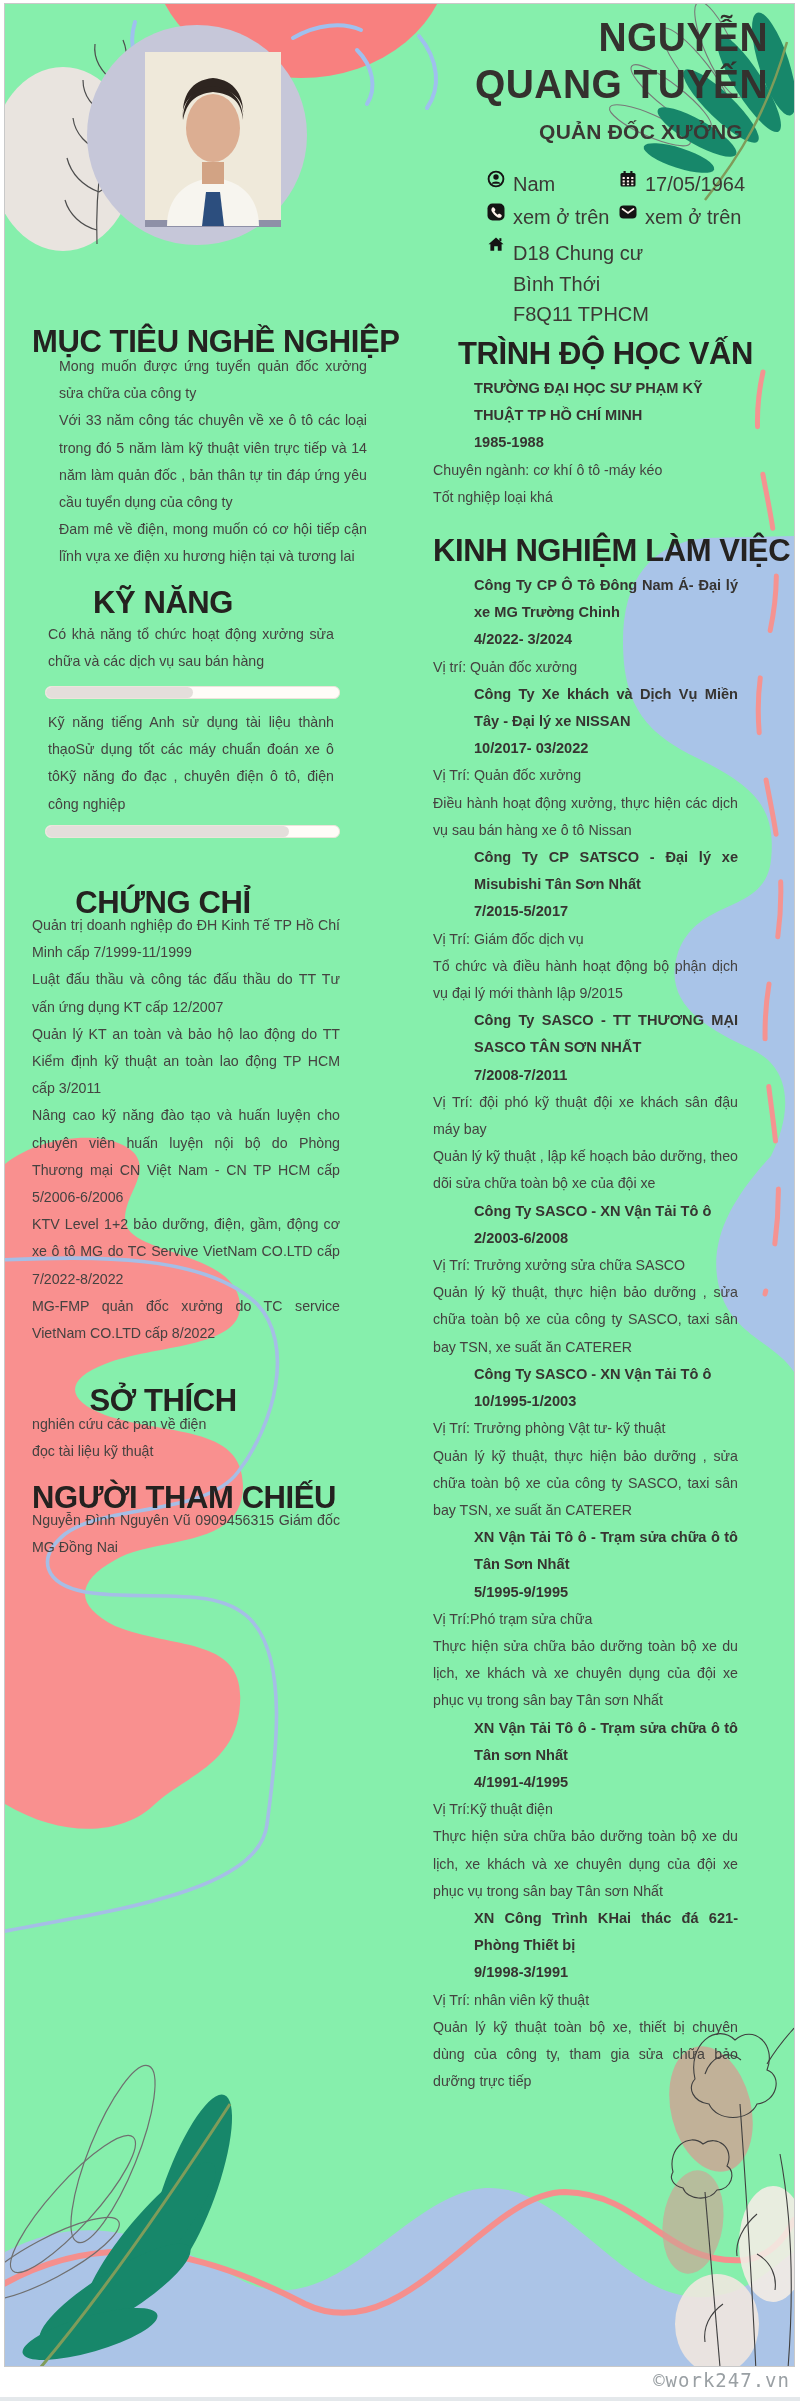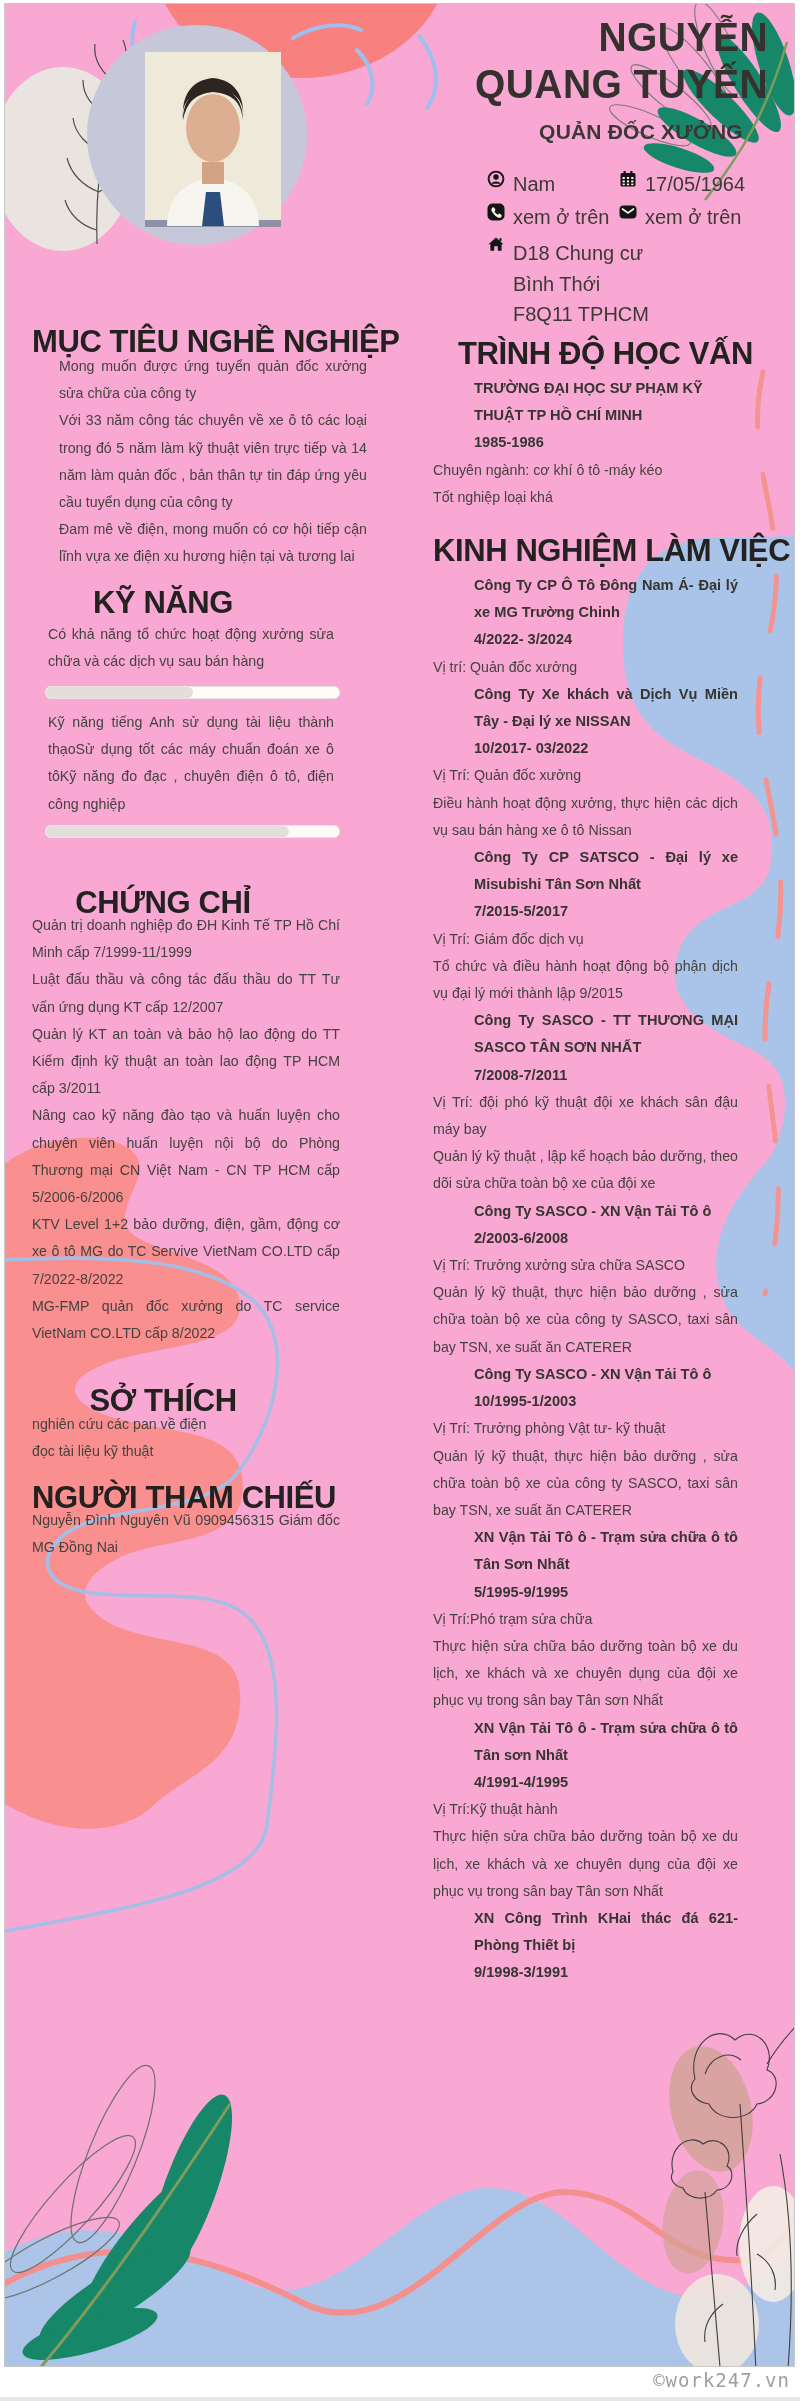--- a/index.html
+++ b/index.html
@@ -1,19 +1,19 @@
 <!DOCTYPE html>
 <html><head>
 <meta charset="utf-8">
 <style>
   html,body{margin:0;padding:0;}
   body{width:800px;height:2401px;position:relative;background:#ffffff;
        font-family:"Liberation Sans",sans-serif;}
   .sheet{position:absolute;left:4px;top:3px;width:789px;height:2362px;
-         background:#f9a8d4;border:1px solid #c9c9c9;overflow:hidden;}
+         background:#86efac;border:1px solid #c9c9c9;overflow:hidden;}
   .deco{position:absolute;left:0;top:0;pointer-events:none;}
   .h-sec{position:absolute;font-size:31px;font-weight:bold;color:#242220;
          text-align:center;letter-spacing:-0.4px;white-space:nowrap;}
   .body-text{font-size:14.2px;line-height:27.2px;color:#454240;}
   .just{text-align:justify;}
   .body-text p{margin:0;}
   p.b{font-weight:bold;color:#373431;font-size:14.6px;margin-left:41px;}
   .name-block{position:absolute;top:10px;right:26px;width:430px;text-align:right;
               font-size:41px;font-weight:bold;color:#34312e;line-height:47px;
               transform:scaleX(.95);transform-origin:right top;letter-spacing:.5px;z-index:5;}
@@ -251,21 +251,21 @@
   <p>nghiên cứu các pan về điện</p>
       <p>đọc tài liệu kỹ thuật</p>
     </div>
 
   <div class="h-sec" style="left:27px;top:1476px;width:262px;">NGƯỜI THAM CHIẾU</div>
   <div class="txt body-text just" style="left:27px;top:1503px;width:308px;">Nguyễn Đình Nguyên Vũ  0909456315 Giám đốc MG Đồng Nai</div>
 
   <div class="h-sec" style="left:428px;top:332px;width:345px;">TRÌNH ĐỘ HỌC VẤN</div>
   <div class="txt body-text" style="left:428px;top:371px;width:280px;">
     <p class="b">TRƯỜNG ĐẠI HỌC SƯ PHẠM KỸ THUẬT TP HỒ CHÍ MINH</p>
-    <p class="b">1985-1986</p>
+    <p class="b">1985-1988</p>
     <div>
 
     <p>Chuyên ngành: cơ khí ô tô -máy kéo</p>
         <p>Tốt nghiệp loại khá</p>
       </div>
   </div>
 
   <div class="h-sec" style="left:428px;top:529px;width:345px;">KINH NGHIỆM LÀM VIỆC</div>
   <div class="txt body-text just" style="left:428px;top:568px;width:305px;">
 
@@ -336,27 +336,32 @@
         <p>Vị Trí:Phó trạm sửa chữa</p>
           <p>Thực hiện sửa chữa bảo dưỡng toàn bộ xe du lịch, xe khách và xe chuyên dụng của đội xe phục vụ trong sân bay Tân sơn Nhất</p>
         </div>
       </div>
 
       <div>
         <p class="b">XN Vận Tải Tô ô - Trạm sửa chữa ô tô Tân sơn Nhất</p>
         <p class="b">4/1991-4/1995</p>
         <div>
 
-        <p>Vị Trí:Kỹ thuật hành</p>
+        <p>Vị Trí:Kỹ thuật điện</p>
           <p>Thực hiện sửa chữa bảo dưỡng toàn bộ xe du lịch, xe khách và xe chuyên dụng của đội xe phục vụ trong sân bay Tân sơn Nhất</p>
         </div>
       </div>
 
       <div>
         <p class="b">XN Công Trình KHai thác đá 621- Phòng Thiết bị</p>
         <p class="b">9/1998-3/1991</p>
+        <div>
+
+        <p>Vị Trí: nhân viên kỹ thuật</p>
+          <p>Quản lý kỹ thuật toàn bộ xe, thiết bị chuyên dùng của công ty, tham gia sửa chữa bảo dưỡng trực tiếp</p>
+        </div>
       </div>
     </div>
 
 </div>
 
 <div class="watermark">©work247.vn</div>
 <div class="bottom-strip"></div>
 
 </body></html>

